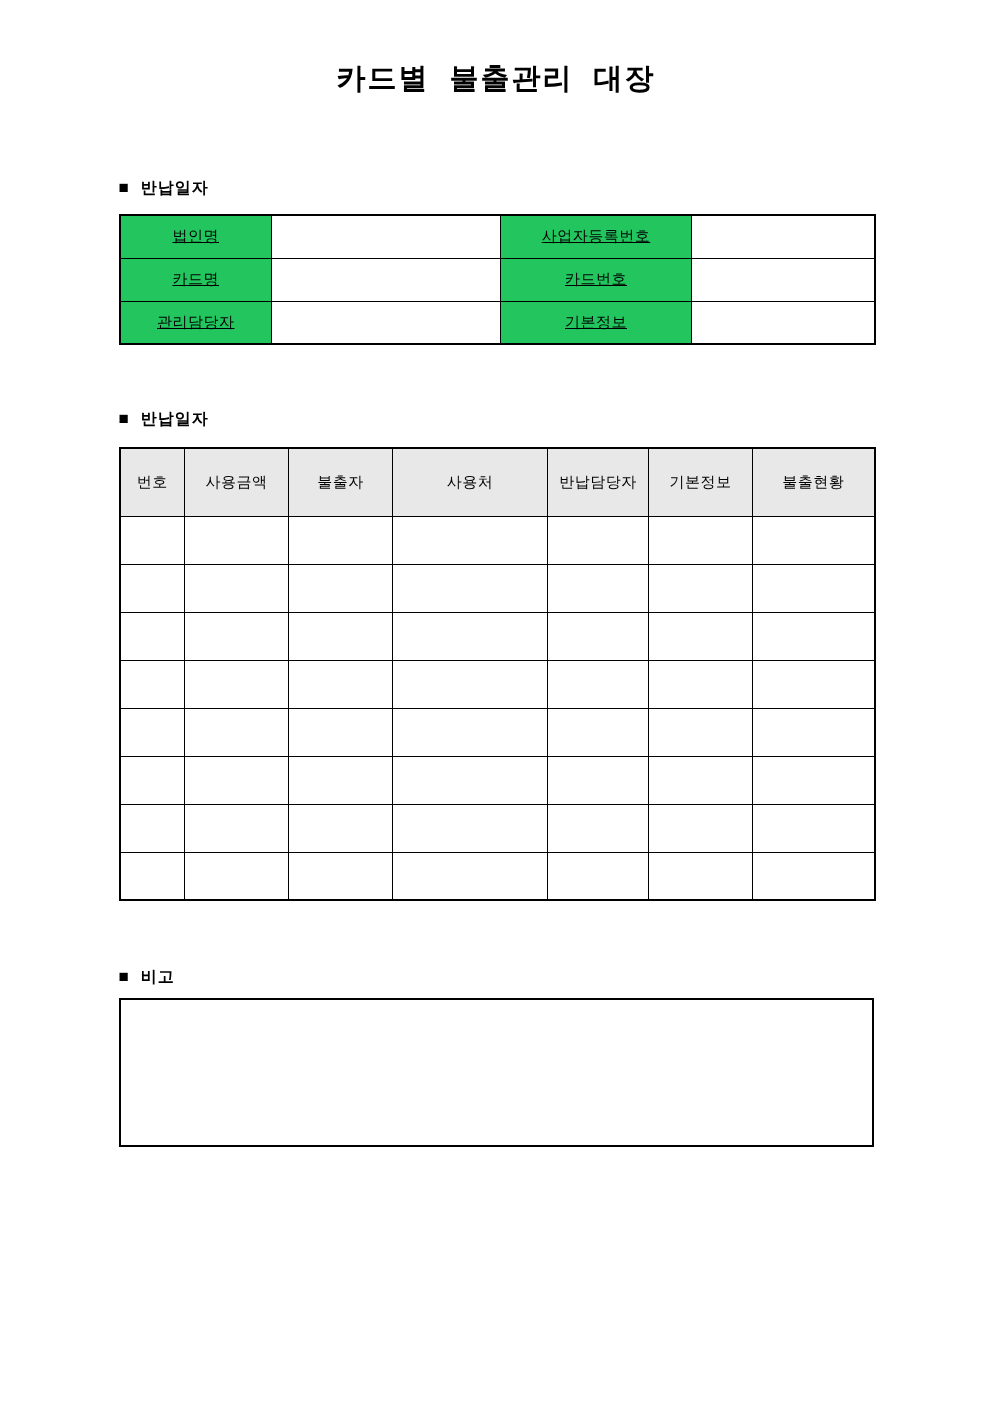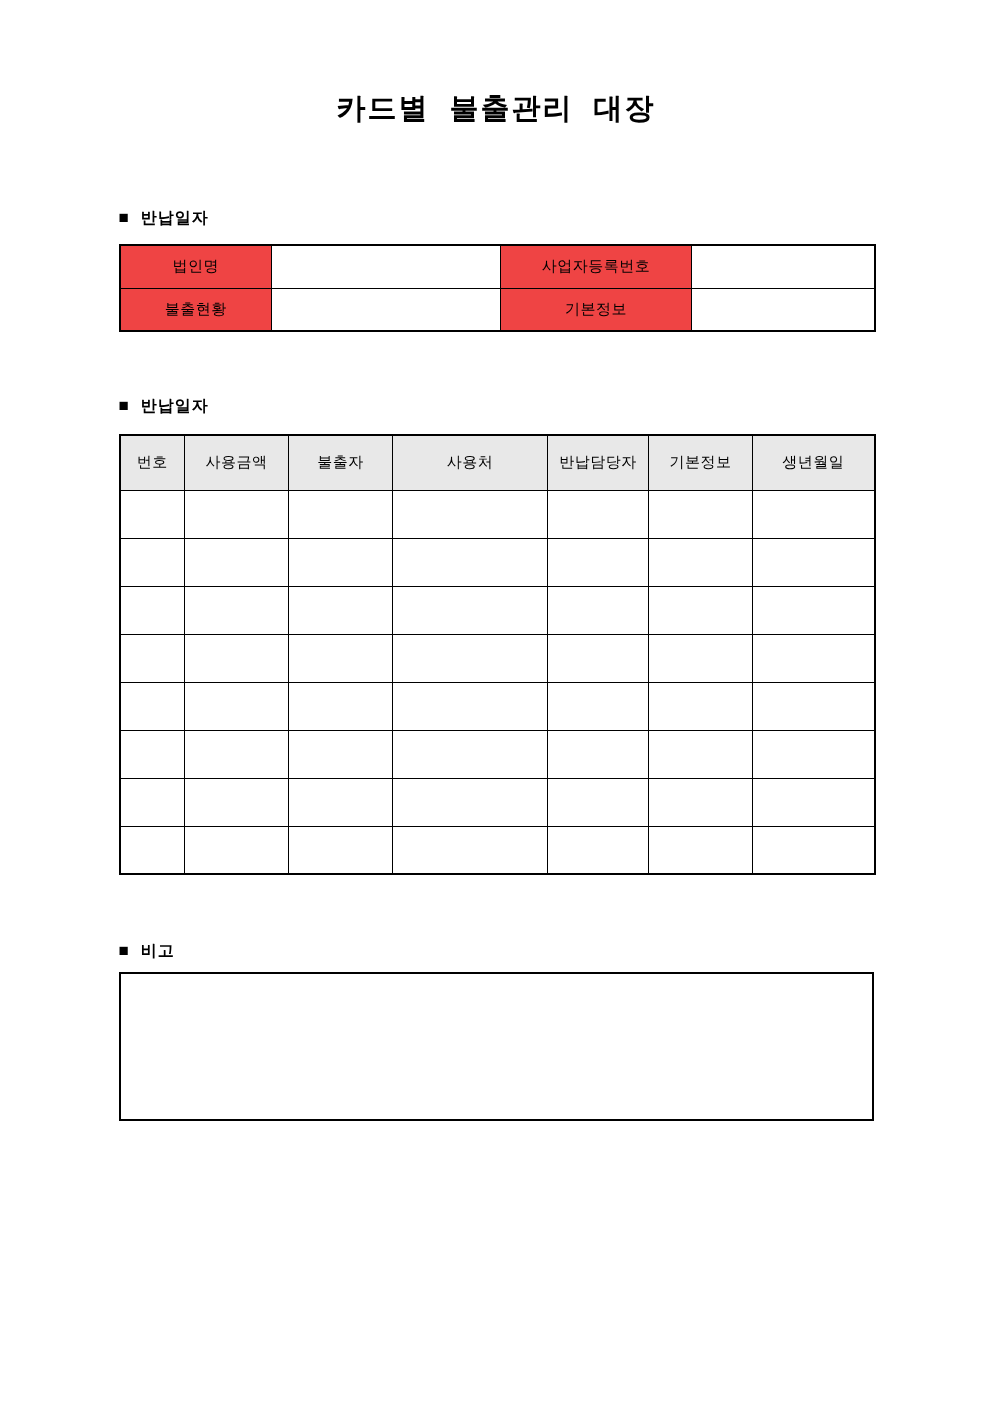--- a/index.html
+++ b/index.html
@@ -14,21 +14,21 @@
     height: 1403px;
     margin: 0 auto;
     background: #ffffff;
     overflow: hidden;
   }
   .content {
     width: 755px;
     margin: 0 auto;
   }
   .doc-title {
-    padding-top: 90px;
+    padding-top: 60px;
     font-size: 29px;
     line-height: 36px;
     font-weight: bold;
     text-align: center;
     letter-spacing: 2px;
     word-spacing: 10px;
   }
   .section-heading {
     font-size: 16px;
     line-height: 20px;
@@ -56,25 +56,25 @@
     border: 1px solid #000000;
     font-size: 15px;
     font-weight: normal;
     text-align: center;
     vertical-align: middle;
     letter-spacing: 0.5px;
     overflow: hidden;
   }
   .basic-table { margin-top: 16px; }
   .basic-table td { height: 43px; }
-  .basic-table td.label-cell { background: #ef4444; }
+  .basic-table td.label-cell { background: #22c55e; text-decoration: underline; }
 
   .dispense-table { margin-top: 18px; }
   .dispense-table th {
-    height: 55px;
+    height: 68px;
     background: #e8e8e8;
   }
   .dispense-table td { height: 48px; background: #ffffff; }
 
   .remarks-box {
     margin-top: 11px;
     width: 755px;
     height: 149px;
     border: 2px solid #000000;
     background: #ffffff;
@@ -103,21 +103,27 @@
           <col style="width:183px">
       </colgroup>
       <tbody>
           <tr>
         <td class="label-cell">법인명</td>
         <td></td>
         <td class="label-cell">사업자등록번호</td>
         <td></td>
       </tr>
       <tr>
-        <td class="label-cell">불출현황</td>
+        <td class="label-cell">카드명</td>
+        <td></td>
+        <td class="label-cell">카드번호</td>
+        <td></td>
+      </tr>
+      <tr>
+        <td class="label-cell">관리담당자</td>
         <td></td>
         <td class="label-cell">기본정보</td>
         <td></td>
       </tr>
     </tbody>
       </table>
 
     <div class="section-heading heading-dispense">
       <span class="bullet">■</span>
       <span>반납일자</span>
@@ -134,21 +140,21 @@
           <col style="width:122px">
       </colgroup>
       <thead>
         <tr>
           <th>번호</th>
           <th>사용금액</th>
           <th>불출자</th>
           <th>사용처</th>
           <th>반납담당자</th>
           <th>기본정보</th>
-          <th>생년월일</th>
+          <th>불출현황</th>
         </tr>
       </thead>
       <tbody>
           <tr>
             <td></td>
             <td></td>
             <td></td>
             <td></td>
             <td></td>
             <td></td>

